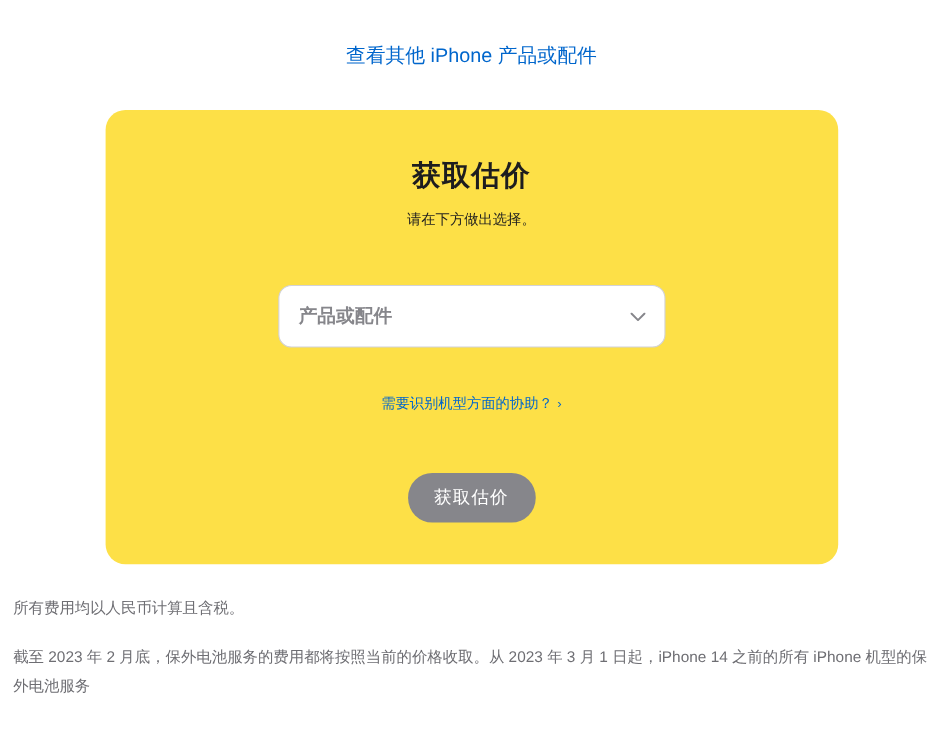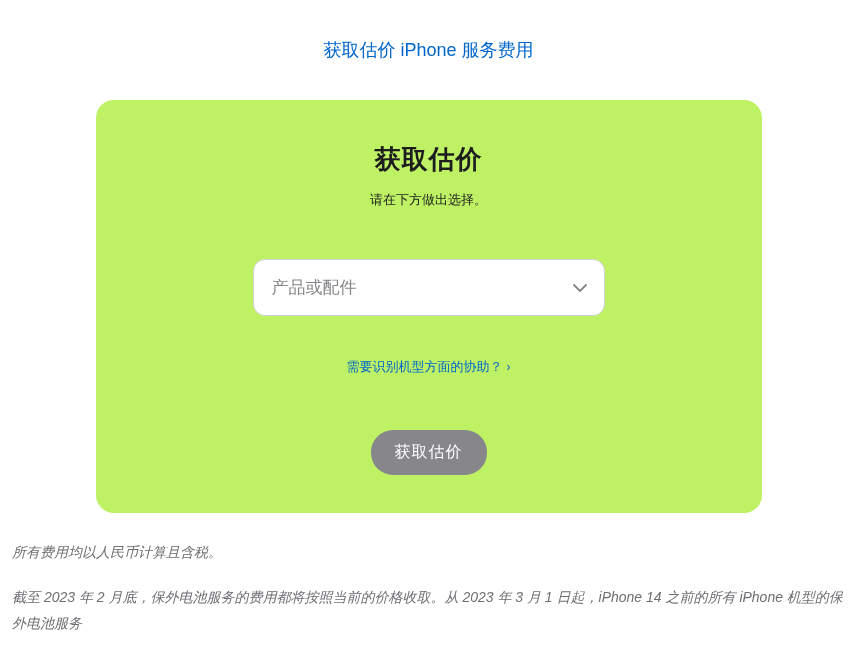--- a/index.html
+++ b/index.html
@@ -18,21 +18,21 @@
       text-align: center;
       padding-top: 38px;
       padding-bottom: 30px;
     }
     .top-link a {
       color: #0066cc;
       text-decoration: none;
       font-size: 18px;
     }
     .card {
-      background: #bef264;
+      background: #fde047;
       border-radius: 18px;
       width: 666px;
       margin: 8px auto 0;
       padding: 42px 30px 38px;
       text-align: center;
     }
     .card-title {
       font-size: 26px;
       font-weight: 600;
       color: #1d1d1f;
@@ -41,20 +41,21 @@
     }
     .card-subtitle {
       font-size: 13px;
       color: #1d1d1f;
       margin-bottom: 50px;
     }
     .select-wrap {
       position: relative;
       width: 352px;
       margin: 0 auto 22px;
+      font-weight: bold;
     }
     .select-box {
       width: 100%;
       height: 57px;
       background: #fff;
       border: 1px solid #d2d2d7;
       border-radius: 12px;
       padding: 0 44px 0 18px;
       font-size: 17px;
       color: #86868b;
@@ -99,28 +100,27 @@
       letter-spacing: 1px;
     }
     .footer-text {
       padding: 26px 12px 0;
       font-size: 14px;
       color: #6e6e73;
       line-height: 1.9;
     }
     .footer-text p {
       margin-bottom: 18px;
-      font-style: italic;
     }
   </style>
 </head>
 <body>
 
 <div class="top-link">
-  <a href="#">获取估价 iPhone 服务费用</a>
+  <a href="#">查看其他 iPhone 产品或配件</a>
 </div>
 
 <div class="card">
   <h2 class="card-title">获取估价</h2>
   <p class="card-subtitle">请在下方做出选择。</p>
 
   <div class="select-wrap">
     <div class="select-box">
       <span>产品或配件</span>
     </div>

